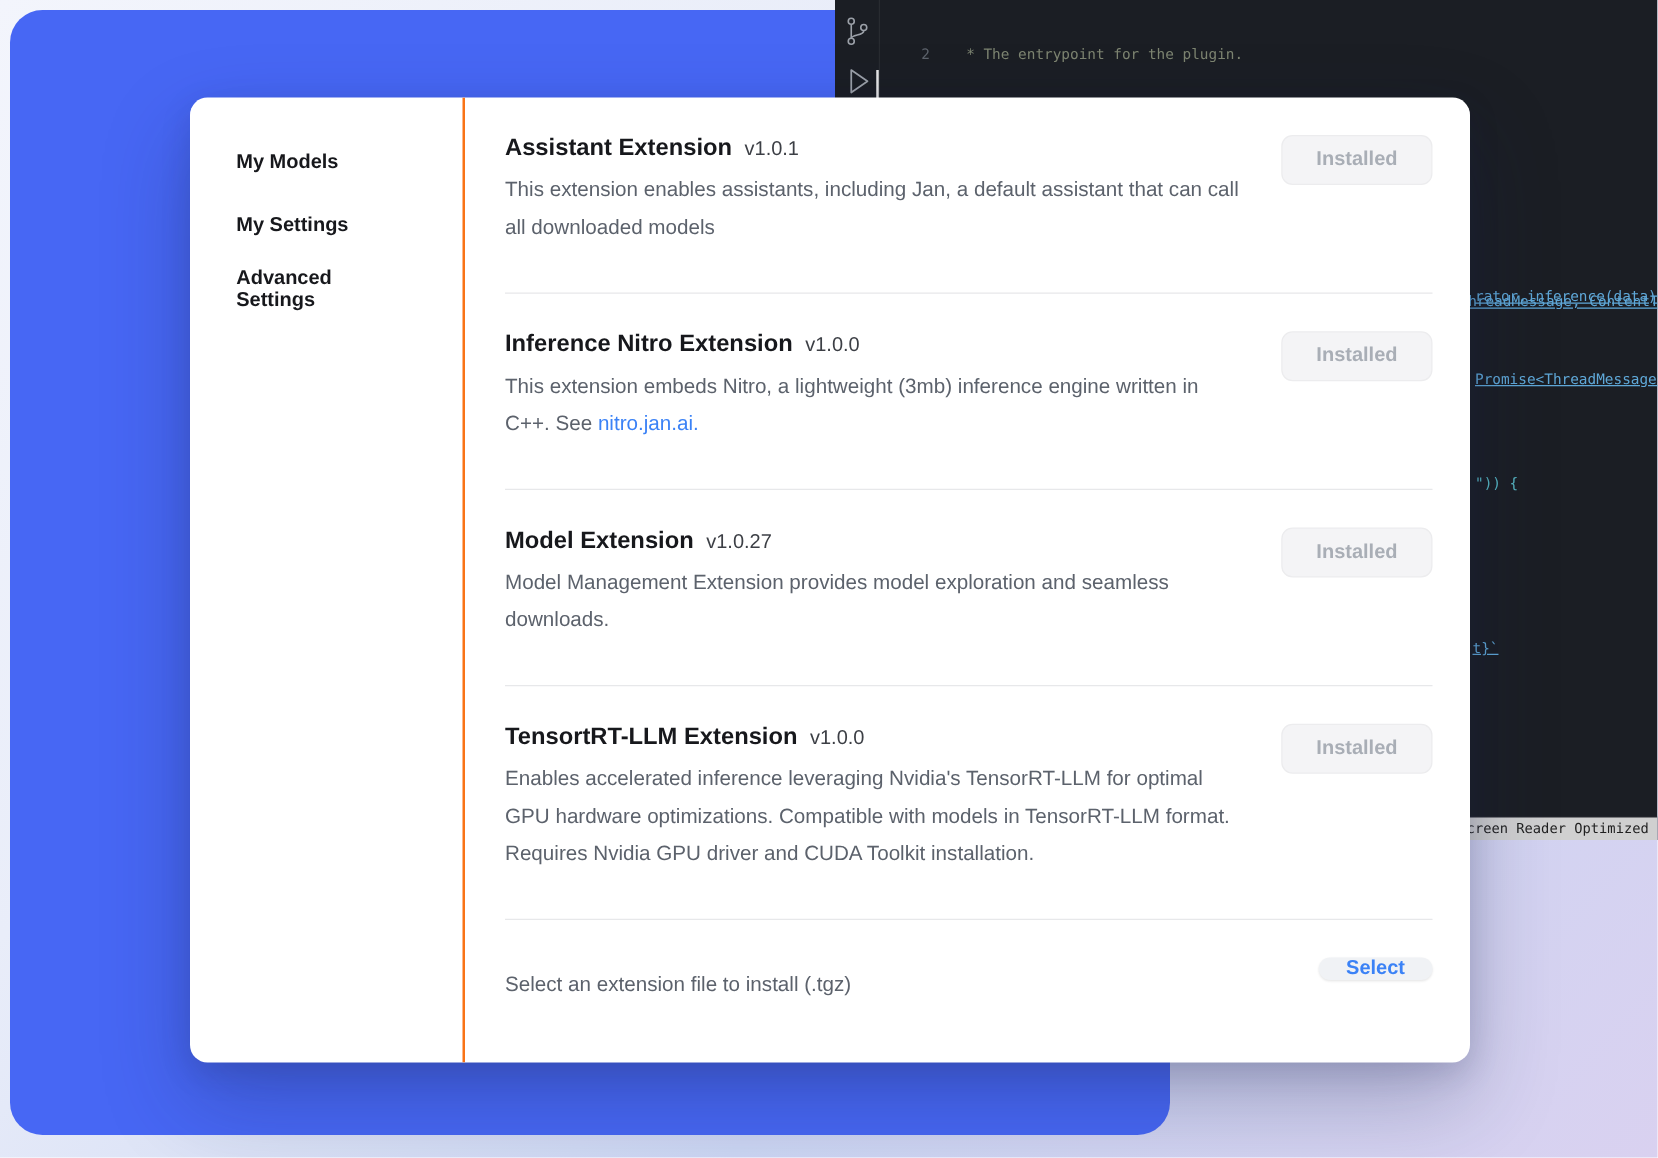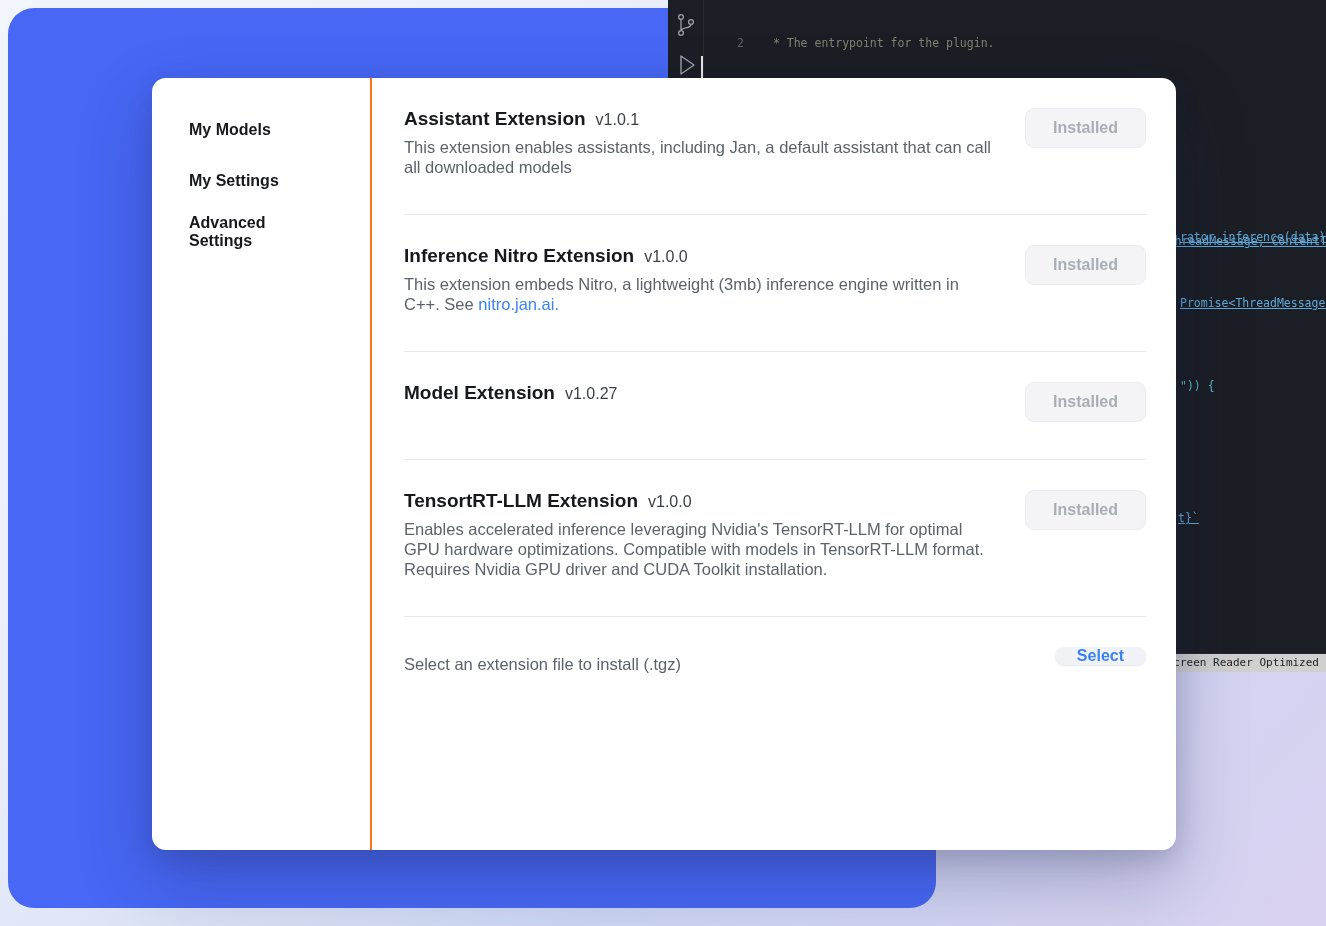--- a/index.html
+++ b/index.html
@@ -78,21 +78,21 @@
   .content { flex:1; padding:0 30px 0 32px; }
   .ext-row {
     display:flex; justify-content:space-between; align-items:flex-start;
     padding:30px 0 37px;
   }
   .ext-row.bordered { border-top:1px solid #e7e8ea; }
   .row-text { max-width:590px; }
   .row-head { display:flex; align-items:baseline; gap:10px; }
   .row-title { font-size:19px; font-weight:700; color:#17181c; }
   .row-version { font-size:16px; font-weight:400; color:#3c3f45; }
-  .row-desc { margin-top:7px; font-size:16.5px; line-height:20px; color:#5c626c; }
+  .row-desc { margin-top:7px; font-size:16.5px; line-height:30px; color:#5c626c; }
   .link { color:#3b82f6; cursor:pointer; text-decoration:none; }
   .btn {
     flex:none; border-radius:9px; font-size:16px; font-weight:600;
     font-family:"Liberation Sans", sans-serif; cursor:pointer;
   }
   .btn-installed {
     background:#f4f4f6; border:1px solid #ececee; color:#a9aeb6; padding:10px 27px;
   }
   .btn-select {
     background:#f0f2f5; border:none; color:#3b82f6; padding:0 22px;
@@ -192,20 +192,21 @@
       </div>
       <button class="btn btn-installed">Installed</button>
     </div>
 
     <div class="ext-row bordered">
       <div class="row-text">
         <div class="row-head">
           <span class="row-title">Model Extension</span>
           <span class="row-version">v1.0.27</span>
         </div>
+        <div class="row-desc">Model Management Extension provides model exploration and seamless downloads.</div>
       </div>
       <button class="btn btn-installed">Installed</button>
     </div>
 
     <div class="ext-row bordered">
       <div class="row-text">
         <div class="row-head">
           <span class="row-title">TensortRT-LLM Extension</span>
           <span class="row-version">v1.0.0</span>
         </div>

